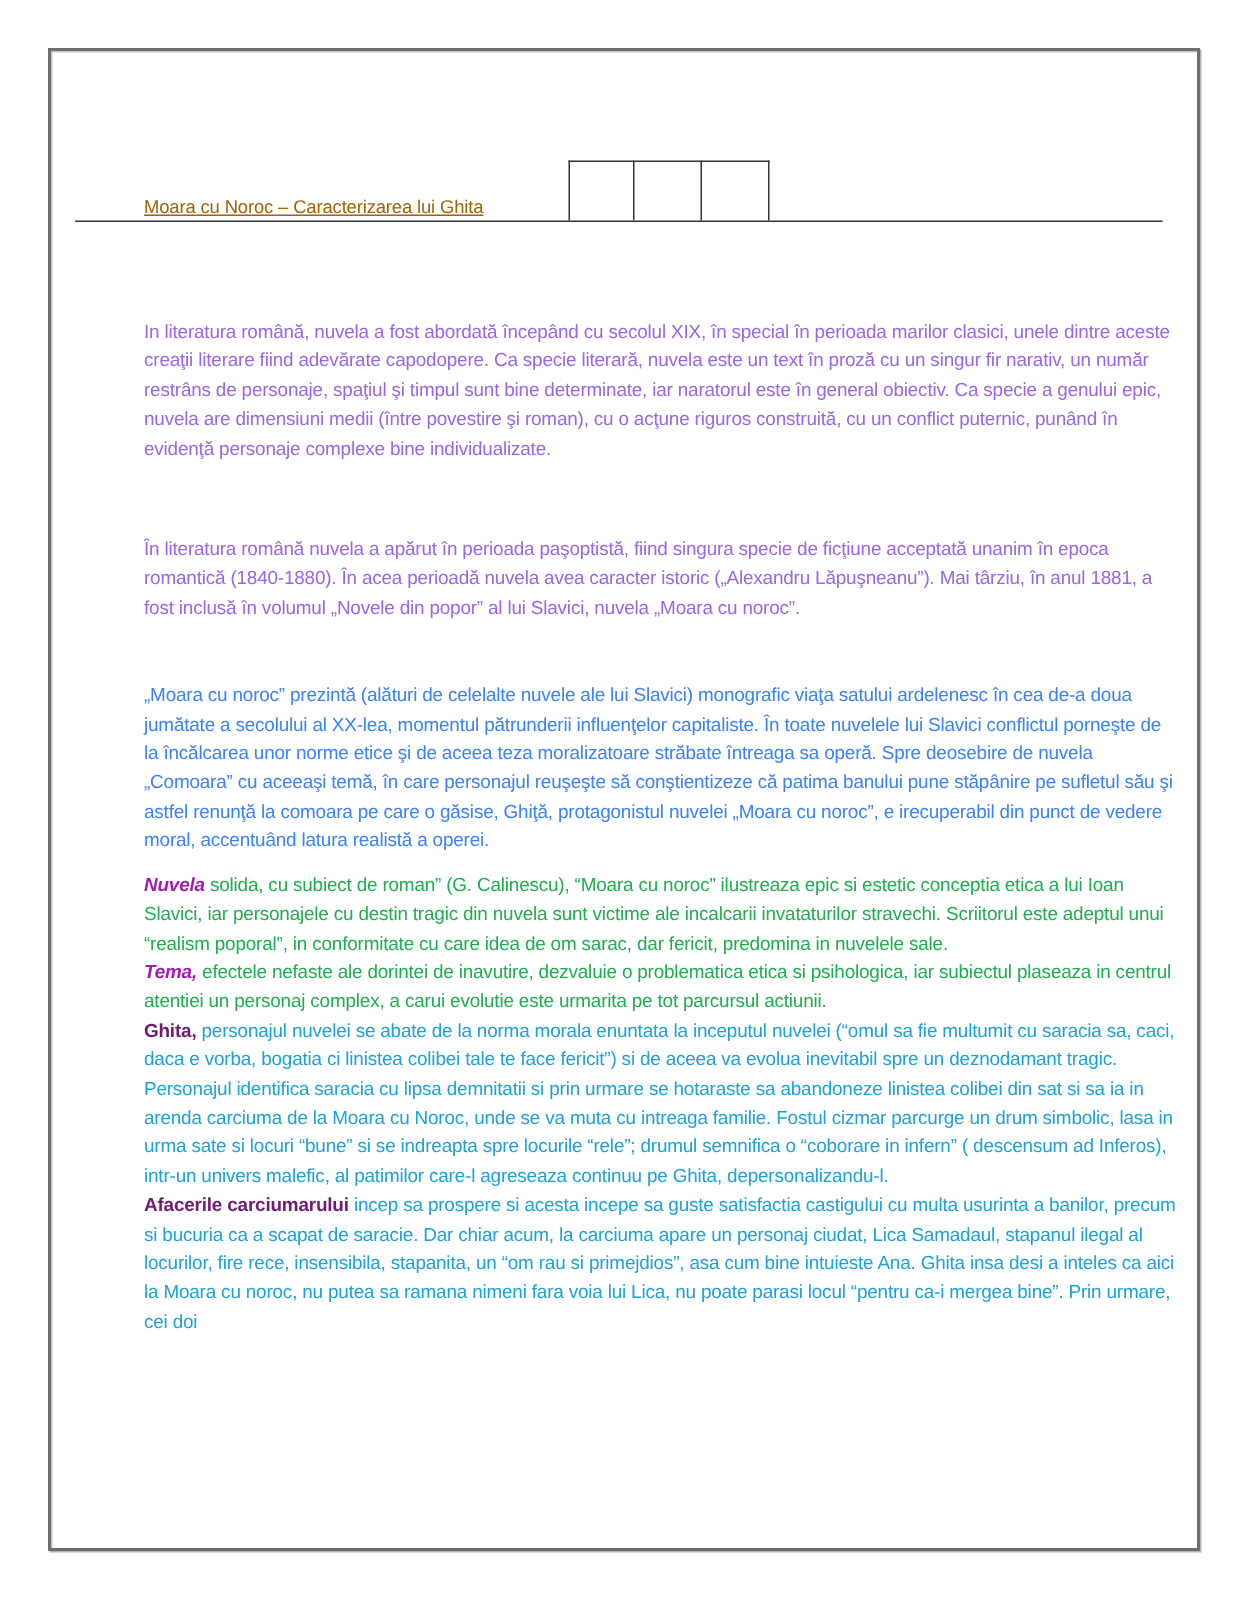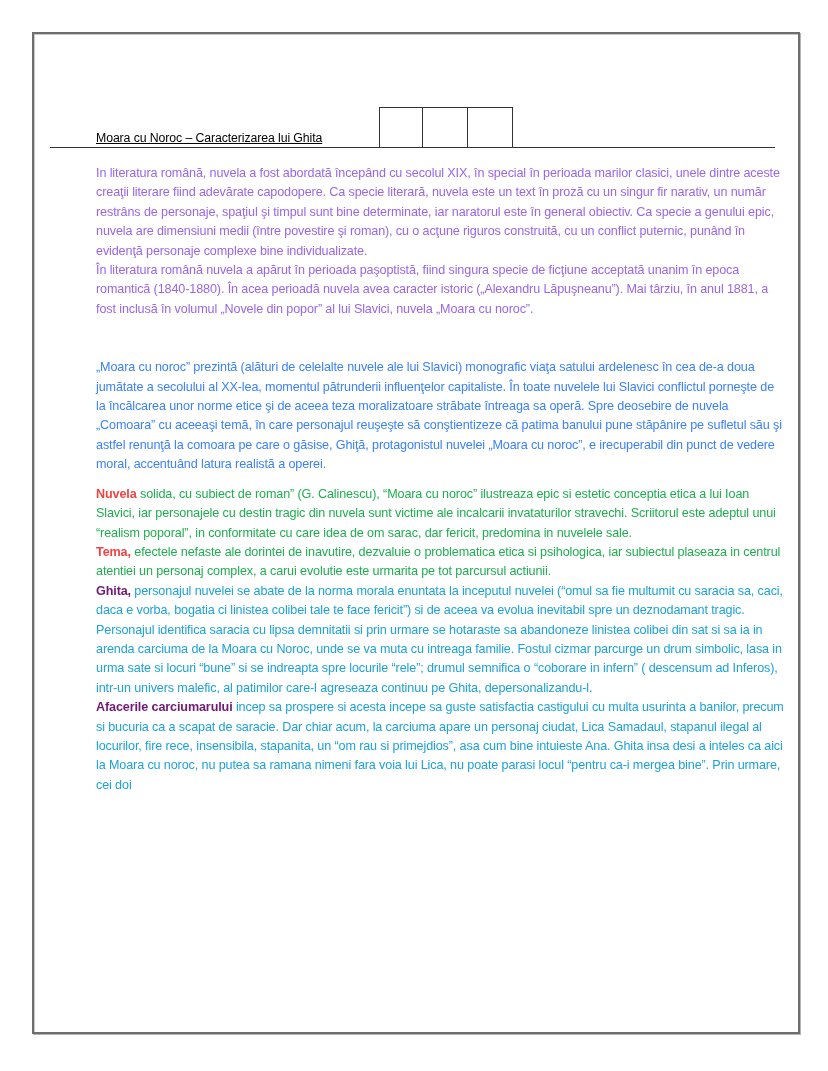--- a/index.html
+++ b/index.html
@@ -31,21 +31,21 @@
       top: 147px;
       width: 725px;
       height: 0;
       border-top: 1px solid #333;
     }
     .header-title {
       position: absolute;
       left: 96px;
       top: 131px;
       font-size: 12.3px;
-      color: #000000;
+      color: #a16207;
       text-decoration: underline;
       letter-spacing: -0.1px;
       white-space: nowrap;
     }
     .header-boxes {
       position: absolute;
       left: 379px;
       top: 107px;
       display: flex;
     }
@@ -64,25 +64,25 @@
       position: absolute;
       left: 96px;
       top: 164px;
       width: 690px;
       font-size: 12.6px;
       line-height: 19.4px;
       letter-spacing: -0.12px;
       word-spacing: 0px;
     }
     .para { margin: 0; }
-    .c-purple { color: #9966e6; }
+    .c-purple { color: #9966e6; margin-top: 48px; }
     .c-blue { color: #3b82f6; }
     .c-green { color: #1fae4f; }
     .c-cyan { color: #1ca2d8; }
-    .c-green-bold { color: #ef4444; font-weight: bold; }
+    .c-green-bold { color: #a21caf; font-weight: bold; font-style: italic; }
     .c-cyan-bold { color: #701a75; font-weight: bold; }
     .gap-large { height: 39px; }
     .gap-small { height: 10px; }
   </style>
 </head>
 <body>
 
 <div class="page-frame"></div>
 
 <div class="header-boxes">

